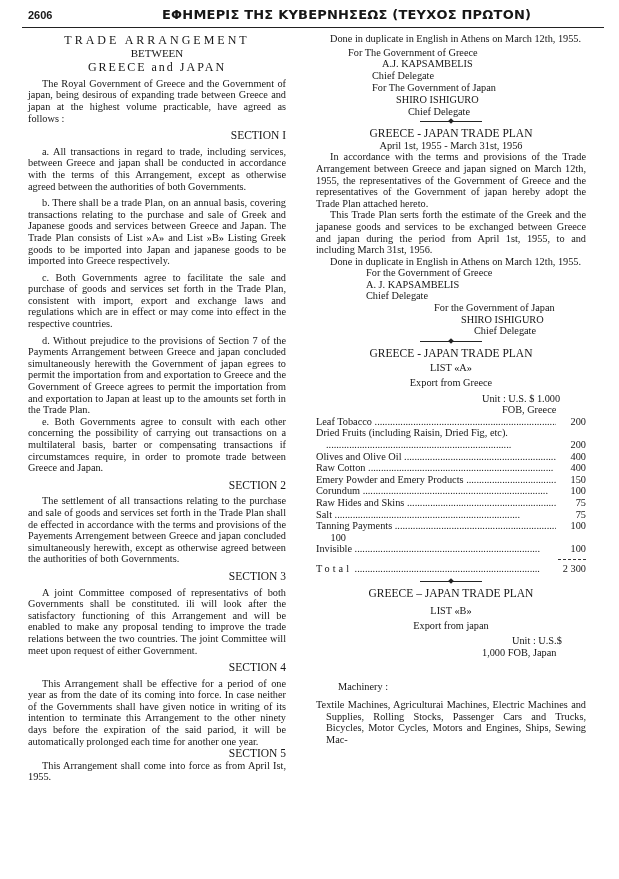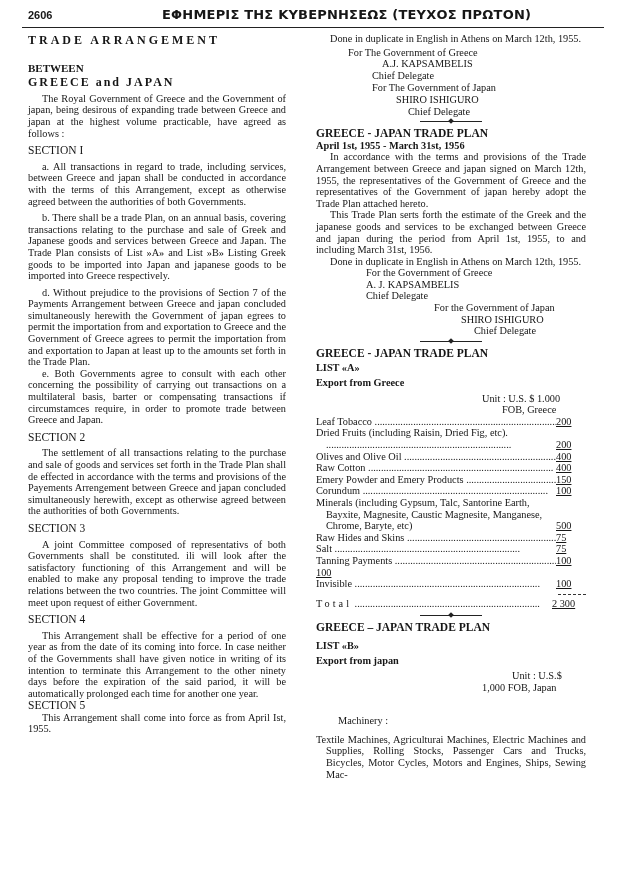--- a/index.html
+++ b/index.html
@@ -22,39 +22,39 @@
   .header-rule {
     position: absolute; left: 22px; top: 27px; width: 582px; height: 0;
     border-top: 1.5px solid #222;
   }
   .col {
     position: absolute; top: 33px; font-size: 10.3px; line-height: 11.6px;
   }
   .col-left { left: 28px; width: 258px; }
   .col-right { left: 316px; width: 270px; }
   p { margin: 0; text-align: justify; text-indent: 14px; }
-  .center { text-align: left; text-indent: 0; font-weight: bold; }
+  .center { text-align: center; text-indent: 0; }
   .spaced { letter-spacing: 3px; }
   .title-1 { font-size: 12px; margin-top: 2px; }
-  .title-2 { font-size: 11px; margin-top: 16px; }
+  .title-2 { font-size: 11px; margin-top: 1px; }
   .title-3 { font-size: 12px; margin-top: 3px; margin-bottom: 4px; }
-  .section { font-size: 11.5px; margin: 6px 0 4px; text-align: left; text-indent: 0; }
+  .section { font-size: 11.5px; margin: 6px 0 4px; text-align: right; text-indent: 0; }
   .para-gap { margin-top: 5px; }
   .sig { text-indent: 0; text-align: left; }
   .ornament {
     width: 62px; margin: 4px auto 5px; border-top: 1px solid #222; position: relative; height: 1px;
   }
   .ornament::after {
     content: ""; position: absolute; left: 29px; top: -3px; width: 4px; height: 4px; background: #222; transform: rotate(45deg);
   }
   .plan-title { font-size: 11.5px; }
   .list-row { display: flex; text-indent: 0; }
   .list-row .item { flex: 1; position: relative; overflow: hidden; white-space: nowrap; }
   .list-row .item.wrap { white-space: normal; }
-  .list-row .val { width: 30px; text-align: left; flex: none; text-decoration: underline; }
+  .list-row .val { width: 30px; text-align: right; flex: none; }
   .dots::after { content: " ........................................................................"; }
   .total-rule { width: 28px; margin-left: auto; border-top: 1px dashed #333; margin-top: 4px; margin-bottom: 3px; }
   .total-label { letter-spacing: 3px; }
 </style>
 </head>
 <body>
 
 <div class="header">
   <span class="page-num">2606</span>
   <span class="journal-title">ΕΦΗΜΕΡΙΣ ΤΗΣ ΚΥΒΕΡΝΗΣΕΩΣ (ΤΕΥΧΟΣ ΠΡΩΤΟΝ)</span>
@@ -63,20 +63,21 @@
 
 <div class="col col-left">
   <p class="center spaced title-1">TRADE ARRANGEMENT</p>
   <p class="center title-2">BETWEEN</p>
   <p class="center title-3" style="letter-spacing:2px;">GREECE  and  JAPAN</p>
   <p>The Royal Government of Greece and the Government of  japan, being desirous of expanding trade between Greece and japan  at the highest volume practicable, have agreed as follows :</p>
 
   <p class="section">SECTION I</p>
   <p>a.  All transactions in regard to trade, including services, between Greece and japan shall be conducted in accordance with the terms of this Arrangement, except as otherwise agreed between the authorities of both Governments.</p>
   <p class="para-gap">b. There shall be  a trade  Plan,  on  an annual basis, covering transactions relating to the purchase and sale of Greek and Japanese goods and services between Greece and Japan. The Trade Plan consists of List »A» and List »B» Listing Greek goods to be imported into Japan and japanese goods to be imported  into Greece respectively.</p>
+  <p class="para-gap">c. Both Governments agree to facilitate the sale and purchase of goods and services set forth in the Trade Plan, consistent with import, export and exchange laws and regulations which are in effect or may come into effect in the respective countries.</p>
   <p class="para-gap">d. Without prejudice to the provisions of Section 7 of the Payments Arrangement between Greece and japan concluded simultaneously herewith the Government of japan egrees to permit the importation from and exportation to Greece and the Government  of Greece  agrees to permit the importation from and exportation  to Japan  at least up to the amounts set forth in  the Trade Plan.</p>
   <p>e. Both Governments agree  to consult with each other concerning the possibility of carrying out transactions on  a multilateral basis, barter or compensating transactions if circumstamces require, in order to promote trade between Greece and Japan.</p>
 
   <p class="section">SECTION 2</p>
   <p>The settlement of all  transactions relating to the purchase and sale of goods and  services set forth in the Trade  Plan shall de effected in  accordance with the terms  and  provisions  of the Payements Arrengement between Greece and japan concluded simultaneously herewith, except as otherwise agreed between the authorities of both Governments.</p>
 
   <p class="section">SECTION 3</p>
   <p>A joint Committee composed of representativs of both Governments shall be constituted. ili will look after the  satisfactory functioning of  this Arrangement and will be enabled to make any proposal tending to improve the trade relations between the two countries.  The joint Committee will meet upon request of either Government.</p>
 
   <p class="section">SECTION  4</p>
@@ -135,24 +136,20 @@
       </div>
       <div class="list-row">
         <span class="item dots">Emery Powder and Emery Products</span>
         <span class="val" style="align-self: flex-end;">150</span>
       </div>
       <div class="list-row">
         <span class="item dots">Corundum</span>
         <span class="val" style="align-self: flex-end;">100</span>
       </div>
       <div class="list-row">
-        <span class="item dots wrap" style="padding-left: 10px; text-indent: -10px; max-height: 34.8px;">Minerals  (including  Gypsum,  Talc,  Santorine Earth, Bayxite, Magnesite, Caustic Magnesite, Manganese, Chrome, Baryte, etc)</span>
-        <span class="val" style="align-self: flex-end;">500</span>
-      </div>
-      <div class="list-row">
         <span class="item dots">Raw Hides and Skins</span>
         <span class="val" style="align-self: flex-end;">75</span>
       </div>
       <div class="list-row">
         <span class="item dots">Salt</span>
         <span class="val" style="align-self: flex-end;">75</span>
       </div>
       <div class="list-row">
         <span class="item dots">Tanning Payments</span>
         <span class="val" style="align-self: flex-end;">100</span>

